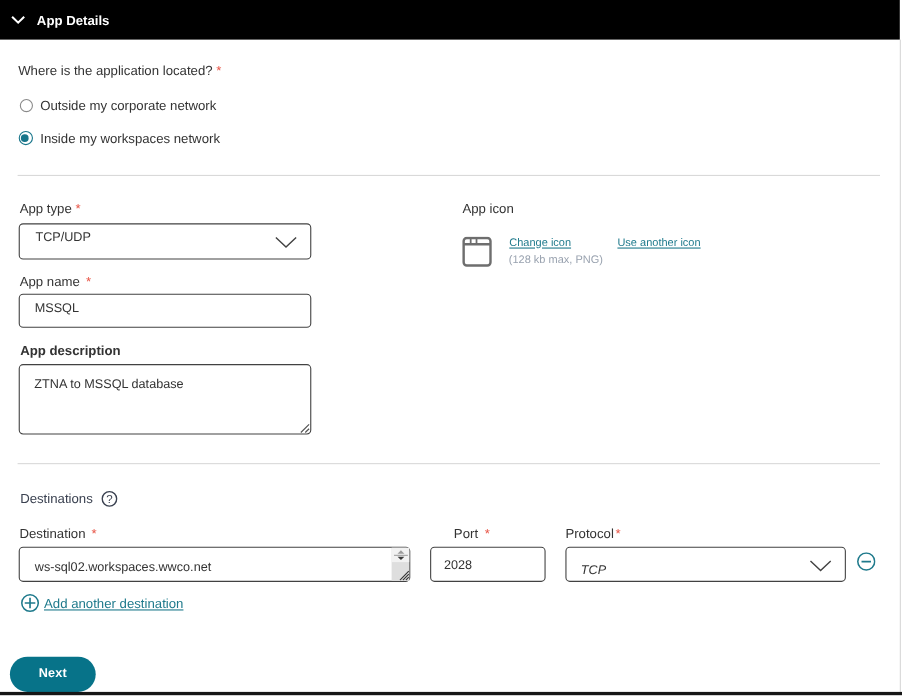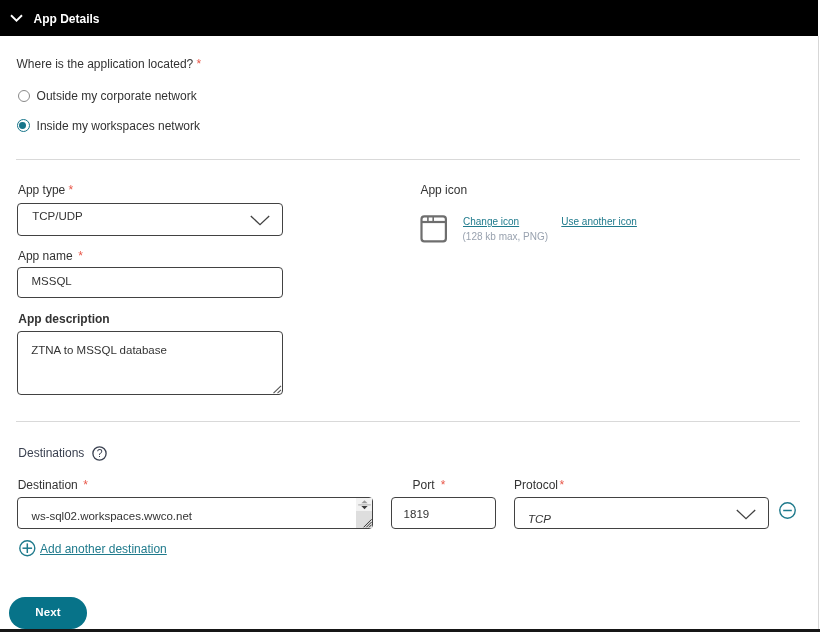--- a/index.html
+++ b/index.html
@@ -85,21 +85,21 @@
   <div class="abs" style="left:356px; top:497.8px; width:15.8px; height:29.8px; background:#dedede;"></div>
   <div class="abs" style="left:356px; top:497.8px; width:15.8px; height:13px; background:#f2f2f2;"></div>
   <svg class="abs" style="left:356px; top:497.8px;" width="16" height="30" viewBox="0 0 16 30">
     <path d="M8.5 2.2 L11.6 5.3 L5.4 5.3 Z" fill="#9b9b9b"></path>
     <line x1="2.2" y1="6.9" x2="14.8" y2="6.9" stroke="#ababab" stroke-width="1"></line>
     <path d="M8.5 11.2 L5.4 8.1 L11.6 8.1 Z" fill="#3a3a3a"></path>
     <path d="M7.6 29.3 L15.6 21.3 M10.3 29.3 L15.6 24 M13 29.3 L15.6 26.7" stroke="#333" stroke-width="1" fill="none"></path>
   </svg>
 
   <div class="box" style="left:390.5px; top:496.5px; width:105.5px; height:32.5px;"></div>
-  <div class="boxtxt" style="left:403.6px; top:507.6px;">1819</div>
+  <div class="boxtxt" style="left:403.6px; top:507.6px;">2028</div>
 
   <div class="box" style="left:514px; top:496.5px; width:255px; height:32.5px;"></div>
   <div class="boxtxt" style="left:528px; top:513px;font-style:italic;">TCP</div>
   <svg class="abs" style="left:735.5px; top:508.5px;" width="20" height="11" viewBox="0 0 20 11">
     <path d="M0.8 1 L10 9.6 L19.2 1" fill="none" stroke="#424242" stroke-width="1.3"></path>
   </svg>
 
   <svg class="abs" style="left:778.6px; top:501.8px;" width="17" height="17" viewBox="0 0 17 17">
     <circle cx="8.5" cy="8.5" r="7.7" fill="none" stroke="#1f7a8c" stroke-width="1.4"></circle>
     <line x1="4.2" y1="8.5" x2="12.8" y2="8.5" stroke="#1f7a8c" stroke-width="1.5"></line>

